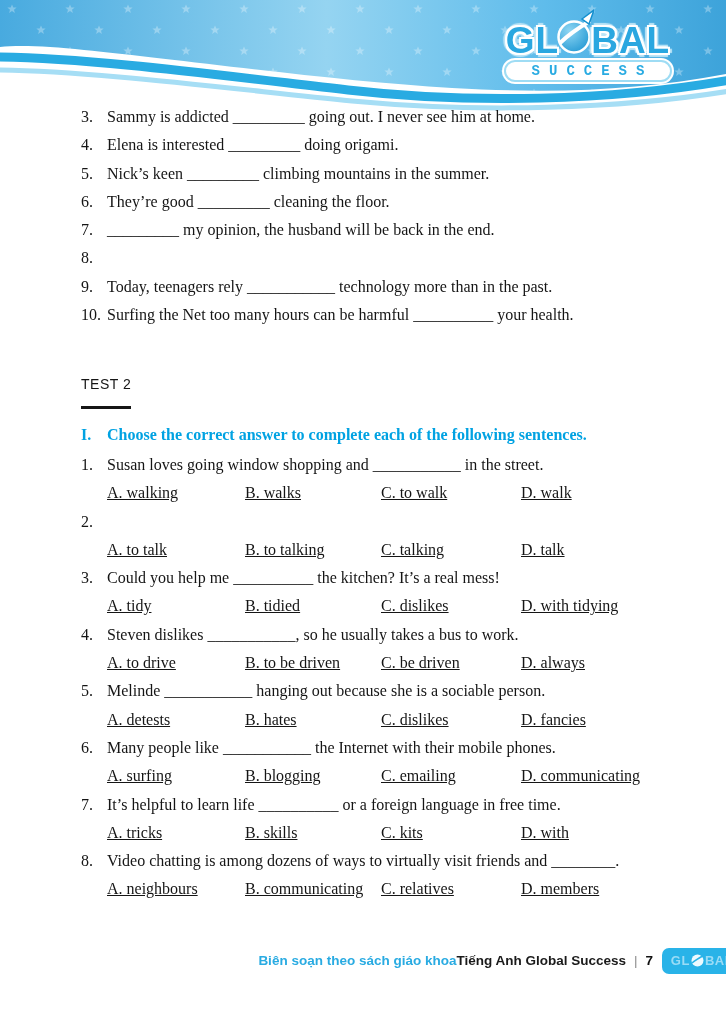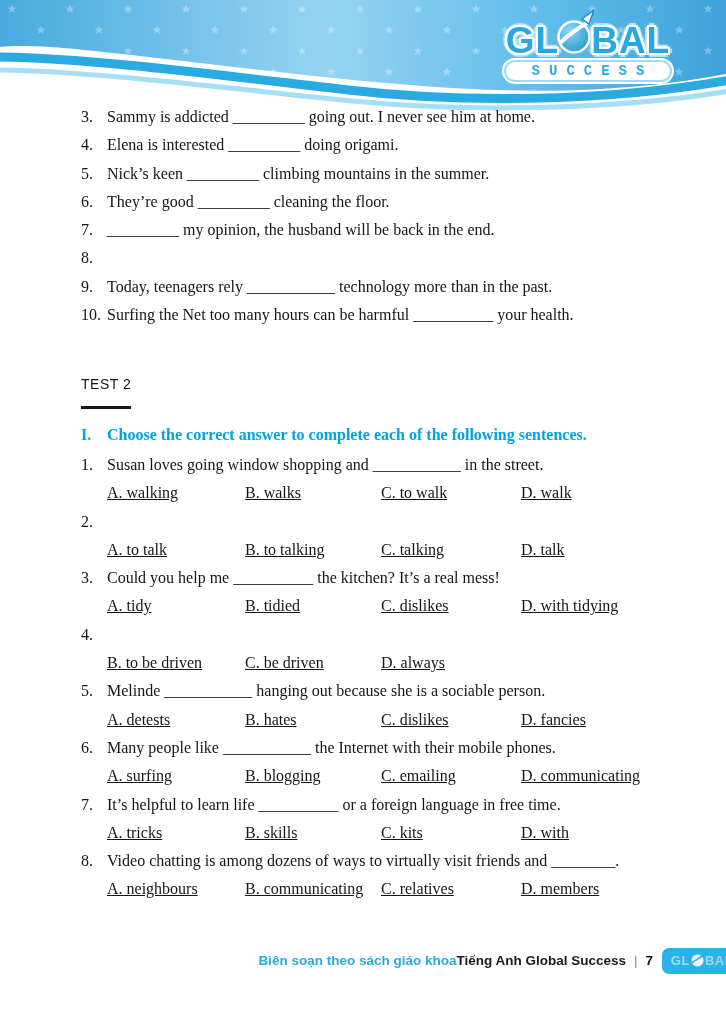--- a/index.html
+++ b/index.html
@@ -186,22 +186,24 @@
         <span>A. tidy</span>
         <span>B. tidied</span>
         <span>C. dislikes</span>
         <span>D. with tidying</span>
       </div>
   </div>
 
   <div>
     <div class="row">
         <span class="num">4.</span>
-      </div>
-    <div class="opts">
+        <span>Steven dislikes ___________, so he usually takes a bus to work.</span>
+      </div>
+    <div class="opts">
+        <span>A. to drive</span>
         <span>B. to be driven</span>
         <span>C. be driven</span>
         <span>D. always</span>
       </div>
   </div>
 
   <div>
     <div class="row">
         <span class="num">5.</span>
         <span>Melinde ___________ hanging out because she is a sociable person.</span>

